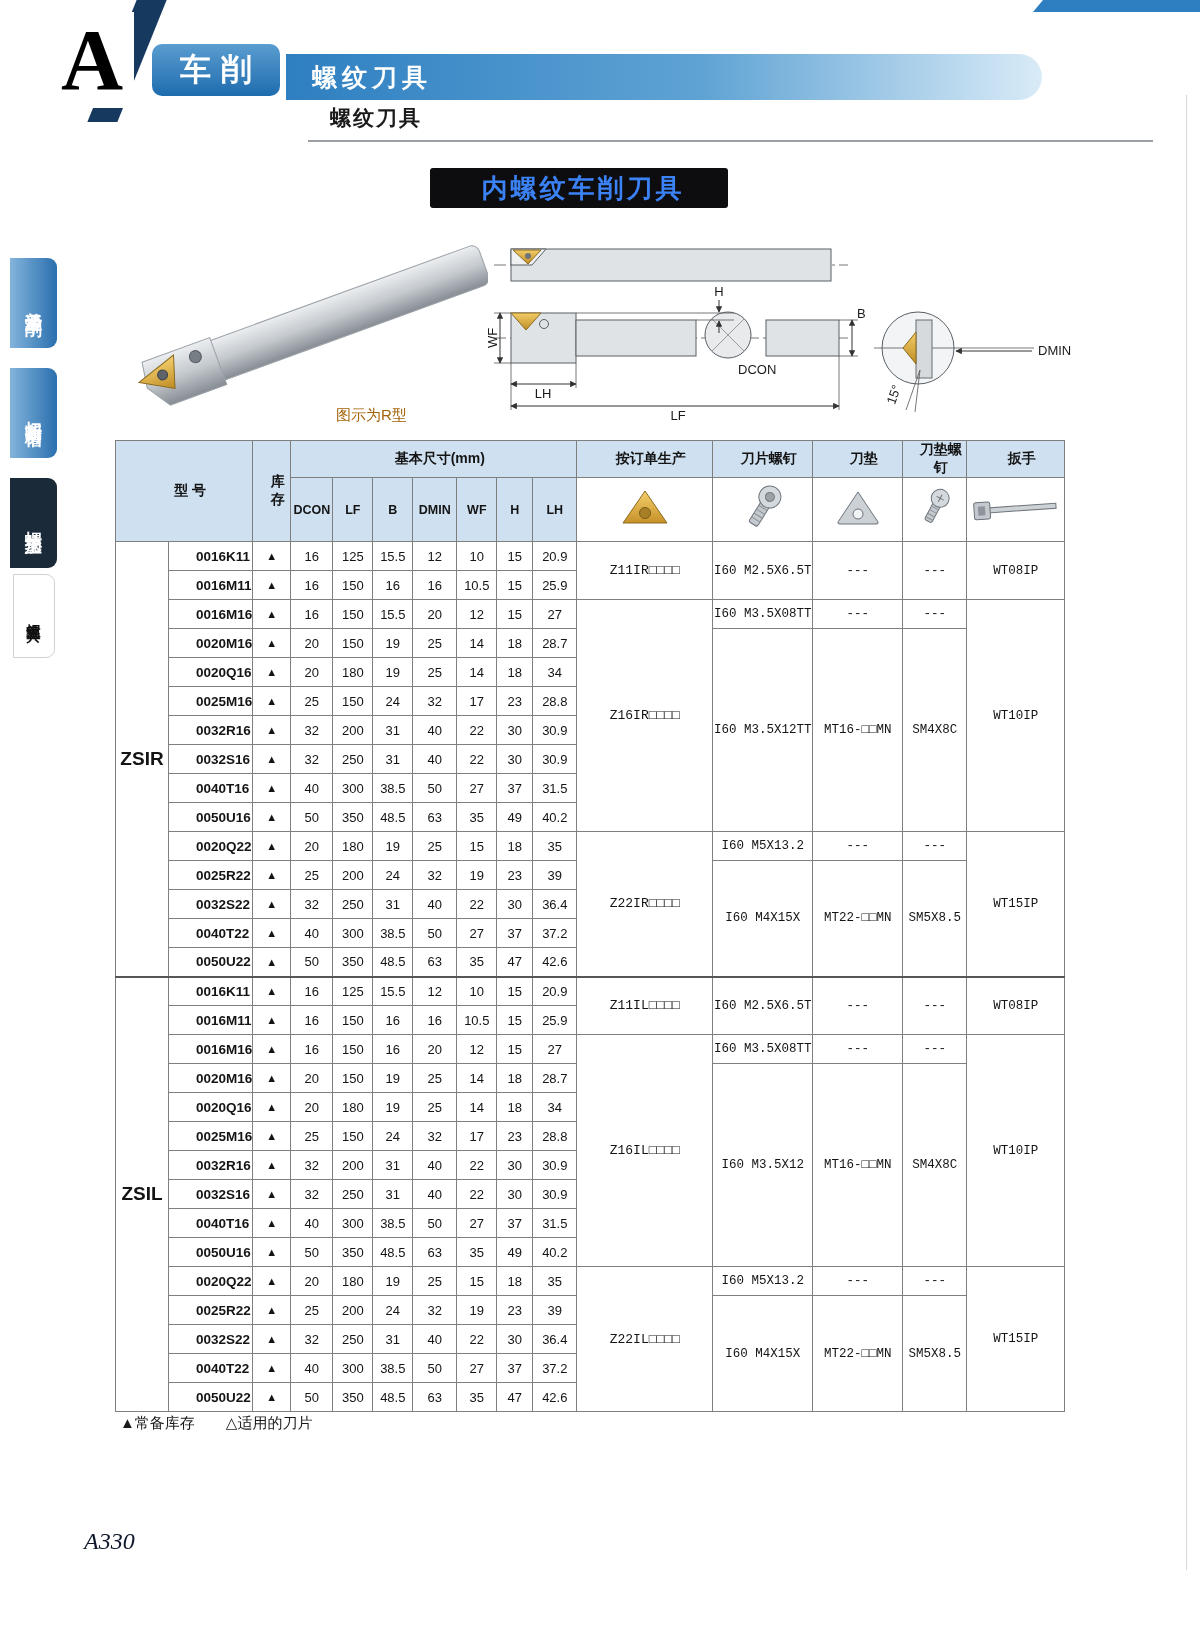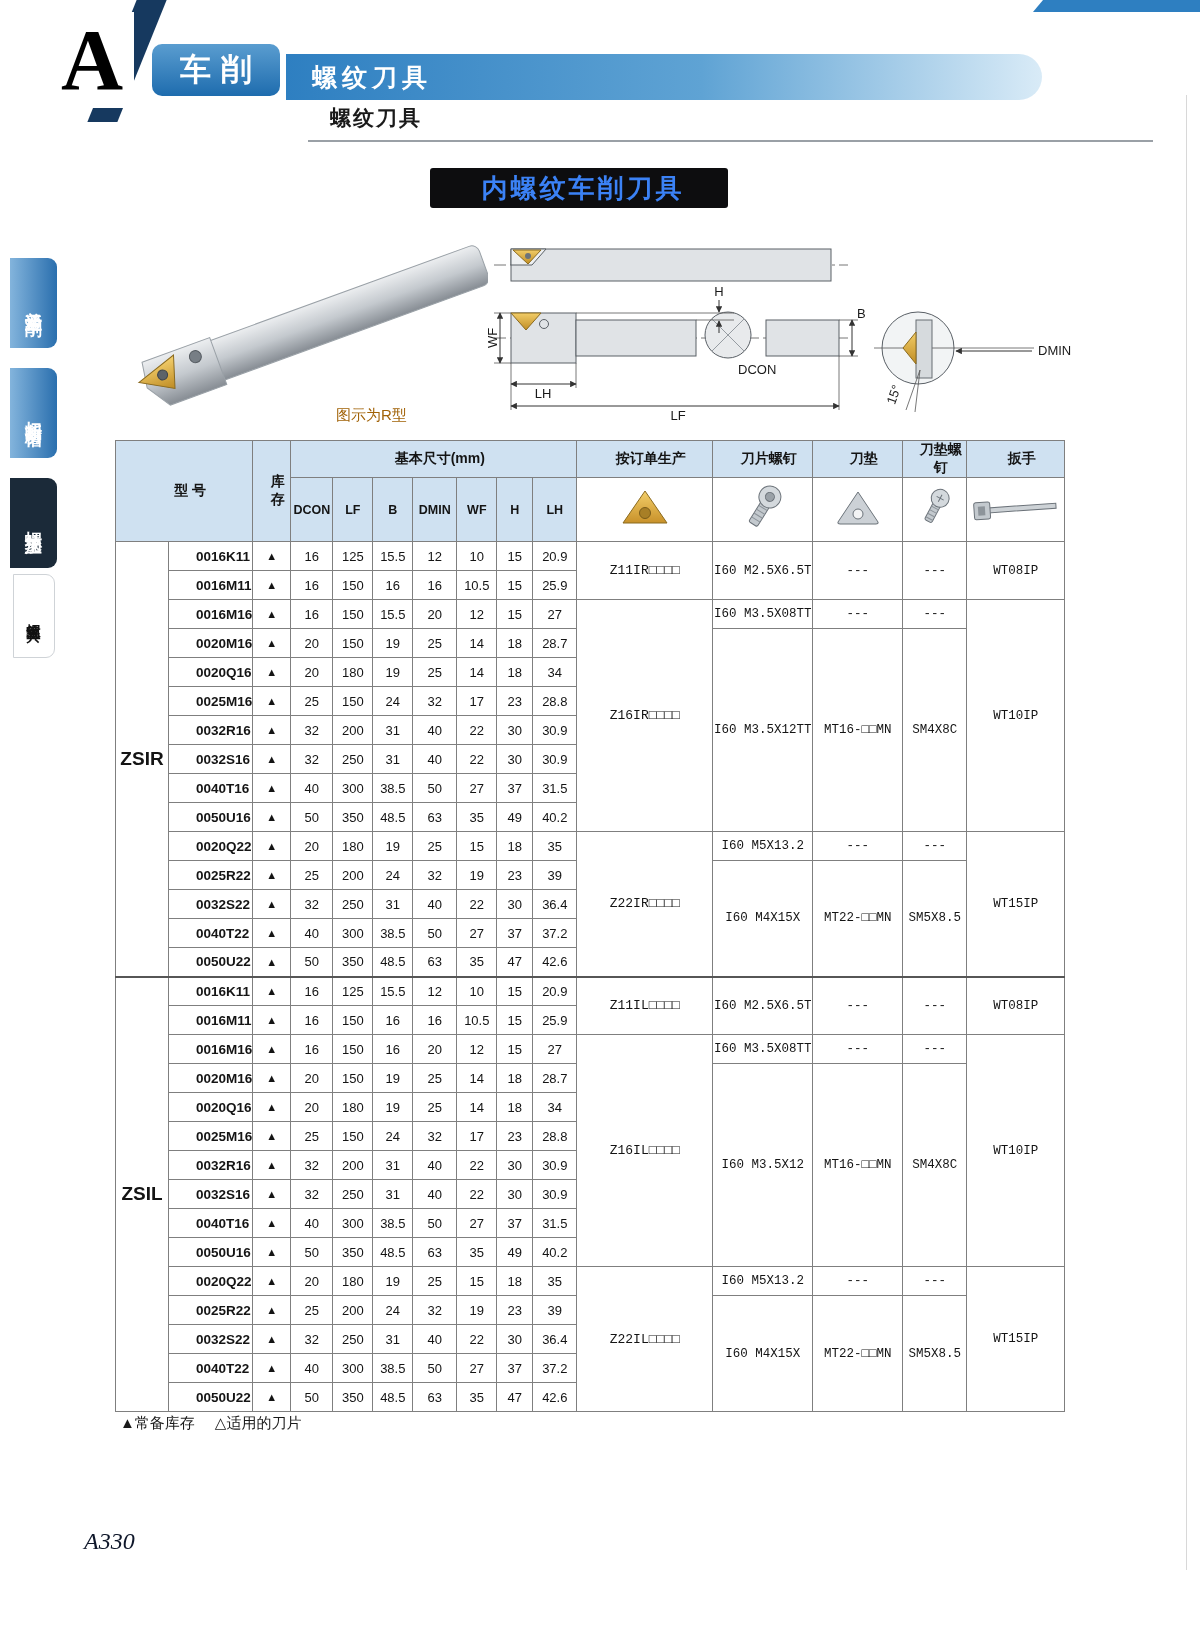--- a/index.html
+++ b/index.html
@@ -61,21 +61,21 @@
   .spec tbody tr{height:29px;}
   .spec td{font-size:13px;}
   .spec td.model{font-weight:bold;text-align:left;padding-left:27px;font-size:13.5px;}
   .spec td.group{font-size:19px;font-weight:bold;}
   .spec td.stock{font-size:11px;}
   .spec td.merge{font-size:12.5px;font-family:Liberation Mono, monospace;}
   .spec td.cell-insert{font-size:13px;}
   .spec tr.group2-start td{border-top:2px solid #565656;}
 
   
-  .footnote{position:absolute;left:120px;top:1414px;font-size:15px;display:flex;gap:20px;}
+  .footnote{position:absolute;left:120px;top:1414px;font-size:15px;display:flex;gap:31px;}
   .page-number{position:absolute;left:84px;top:1528px;font-size:24px;font-style:italic;
     font-family:"Liberation Serif","DejaVu Serif",serif;color:#0f172a;}
   .page-frame-right{position:absolute;right:13px;top:95px;width:1px;height:1475px;background:#d8d8d8;}
 </style>
 </head>
 <body>
 
 <div class="page">
 
   <div class="diag-stripe"></div>

